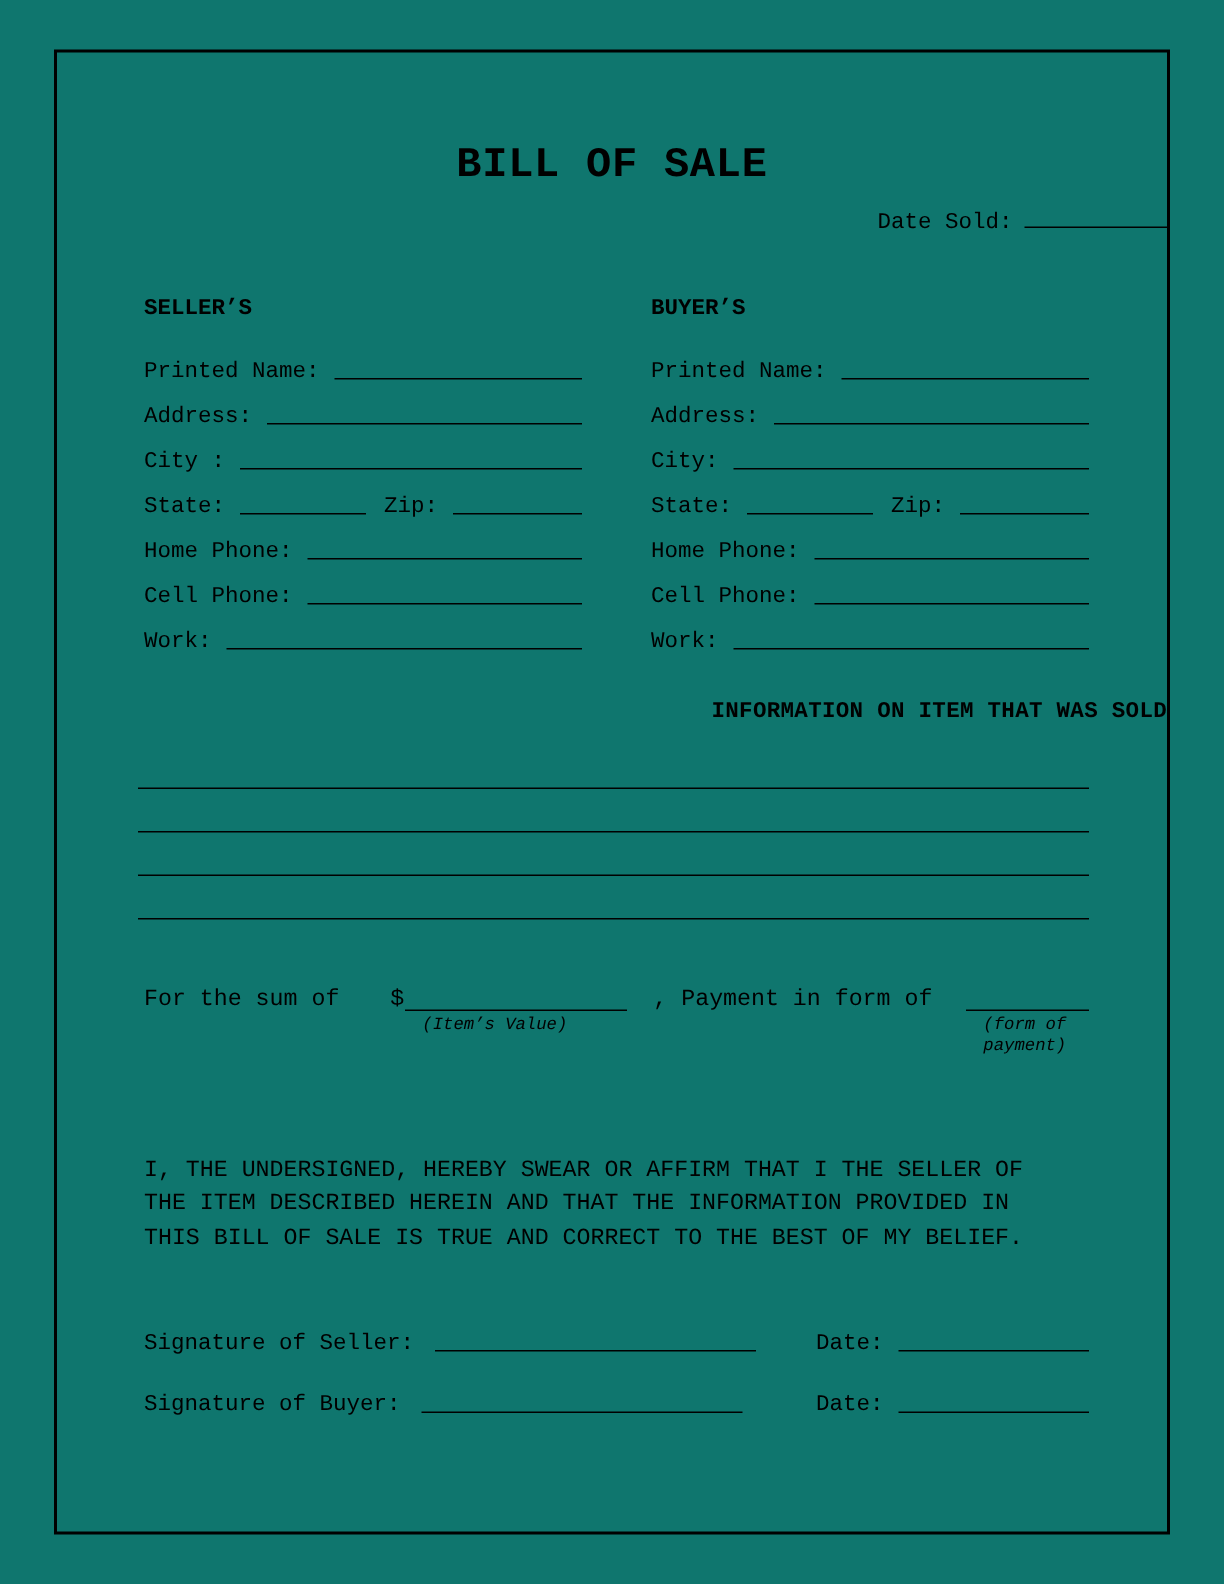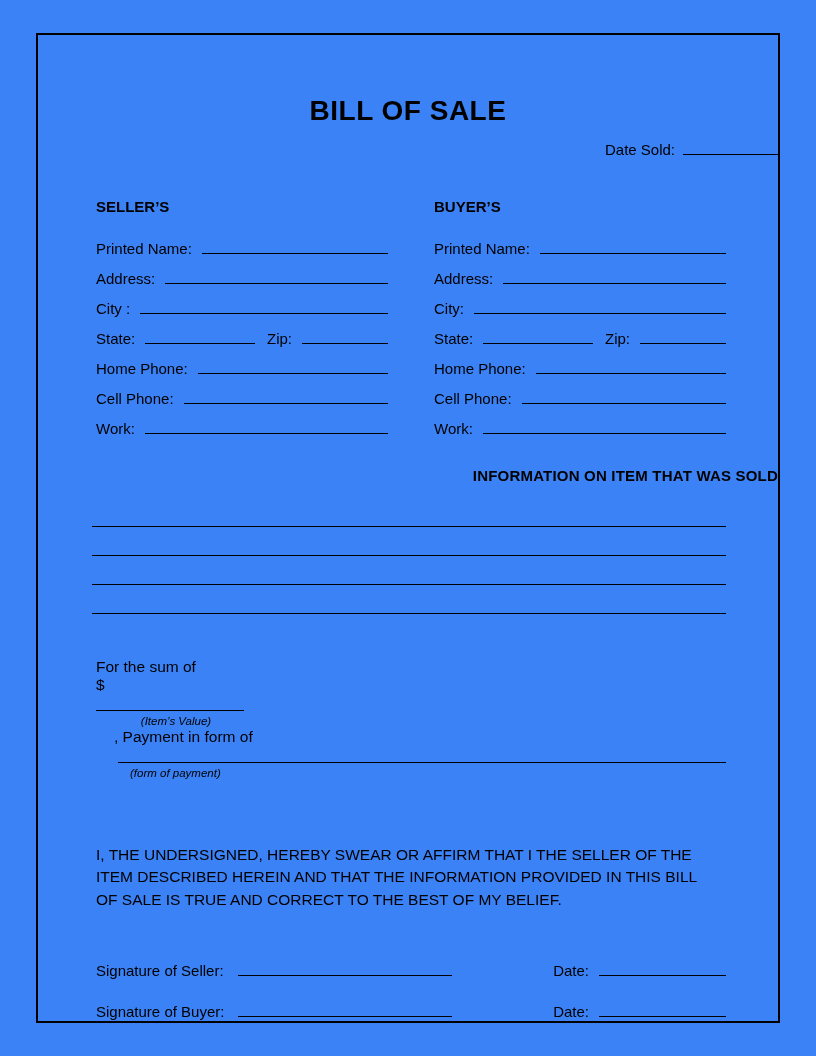--- a/index.html
+++ b/index.html
@@ -1,19 +1,19 @@
 <!DOCTYPE html>
 <html><head>
 <meta charset="utf-8">
 <style>
   * { margin:0; padding:0; box-sizing:border-box; }
   html,body { background:#ffffff; }
   .page {
-    width:816px; height:1056px; position:relative; background:#3b82f6;
-    font-family:Liberation Sans, sans-serif; color:#000;
+    width:816px; height:1056px; position:relative; background:#0f766e;
+    font-family:Liberation Mono, monospace; color:#000;
   }
   .border-box {
     position:absolute; left:36px; top:33px; width:744px; height:990px;
     border:2px solid #000; overflow:hidden;
   }
   .doc-title {
     text-align:center; margin-top:60px; font-size:28px; font-weight:bold;
     letter-spacing:0.5px;
   }
   .date-row {
@@ -35,30 +35,30 @@
   }
   .fill.zip-line { flex:0 0 86px; }
   .zip-label { margin-left:12px; }
   .item-heading {
     margin-top:30px; text-align:right; font-size:15px; font-weight:bold;
     letter-spacing:0.2px;
   }
   .item-lines { margin:14px 52px 0 54px; }
   .item-line { height:29px; border-bottom:1.5px solid #000; }
   .sum-row {
-    display:flex; margin:44px 52px 14px 58px; font-size:15.5px; line-height:18px;flex-direction:column;
+    display:flex; margin:44px 52px 14px 58px; font-size:15.5px; line-height:18px;
   }
   .sum-lead { padding-right:34px; white-space:nowrap; }
   .sum-cur { white-space:nowrap; }
   .sum-field { display:flex; flex-direction:column; }
   .sum-field .sline { height:17px; border-bottom:1.5px solid #000; }
   .sum-field .scaption {
     font-style:italic; font-size:11.5px; padding:3px 0 0 12px; line-height:14px;
   }
-  .sum-field.item-value { width:148px;text-align:center; }
+  .sum-field.item-value { width:148px; }
   .sum-field.payment-form { flex:1; margin-left:22px; }
   .sum-mid { margin-left:18px; white-space:nowrap; }
   .affirmation {
     margin:64px 58px 0 58px; max-width:604px; font-size:15.5px; line-height:1.45;
   }
   .sig-block { margin:48px 52px 0 58px; }
   .sig-row { display:flex; align-items:flex-end; height:20px; font-size:15px; }
   .sig-row + .sig-row { margin-top:21px; }
   .sig-line { flex:0 0 214px; border-bottom:1.5px solid #000; margin:0 0 3px 14px; height:0; }
   .sig-spacer { flex:1; }

